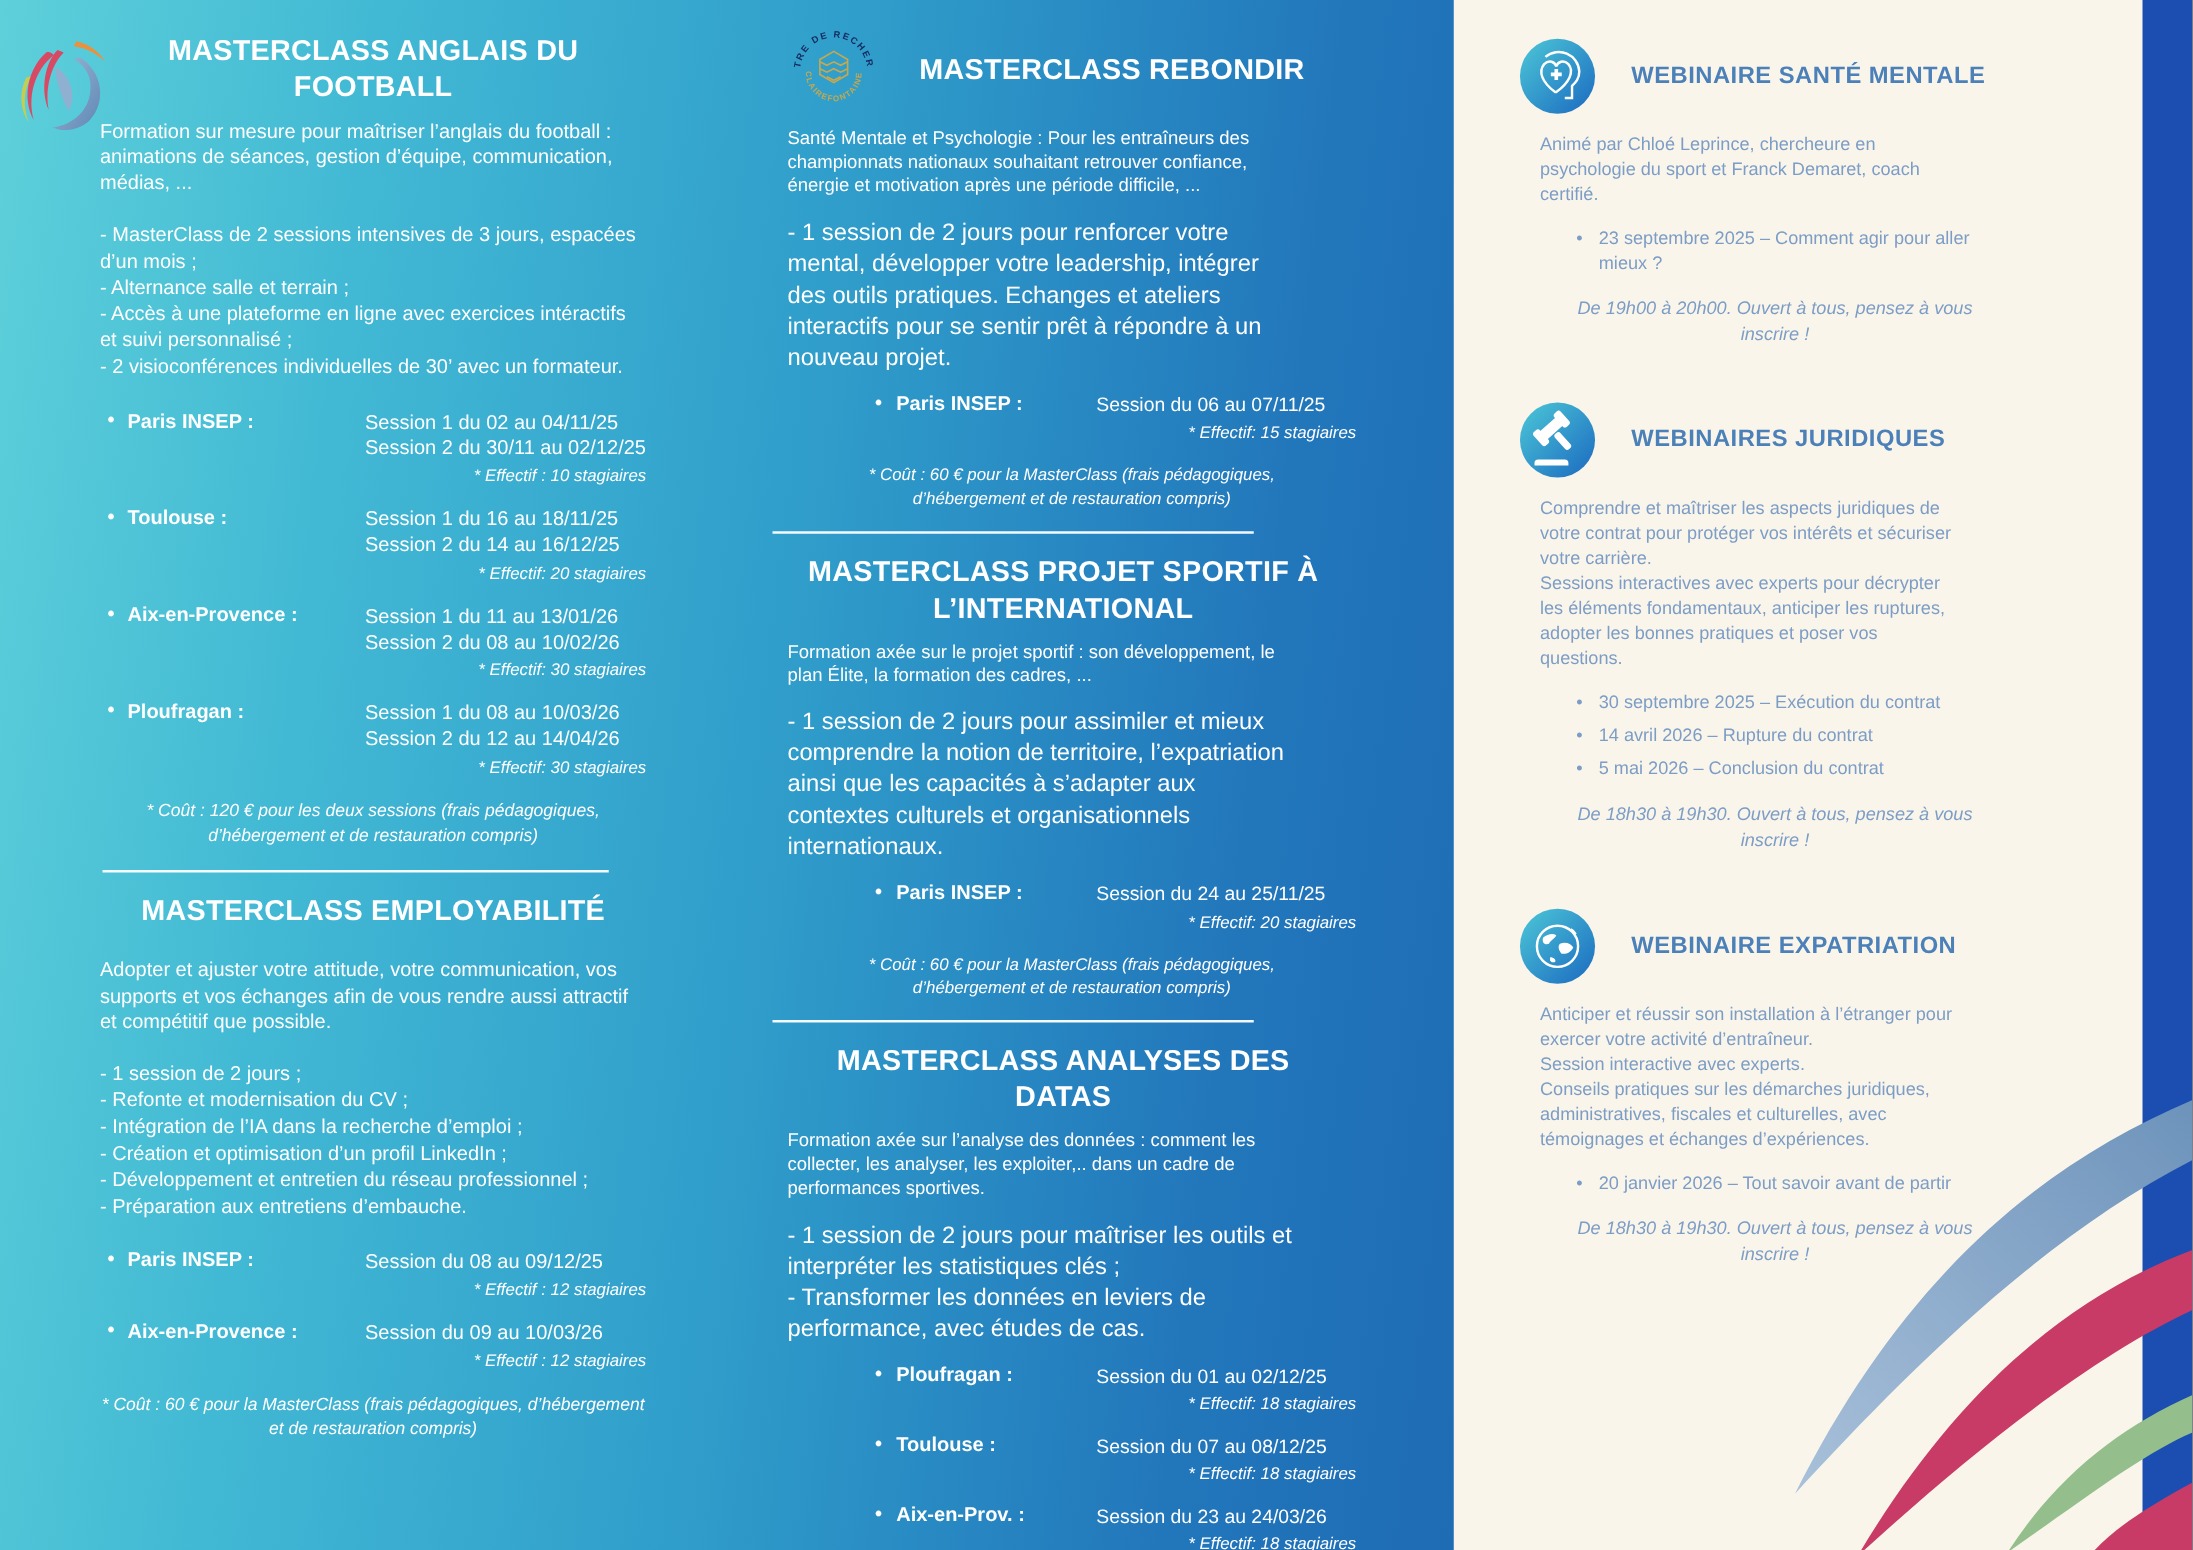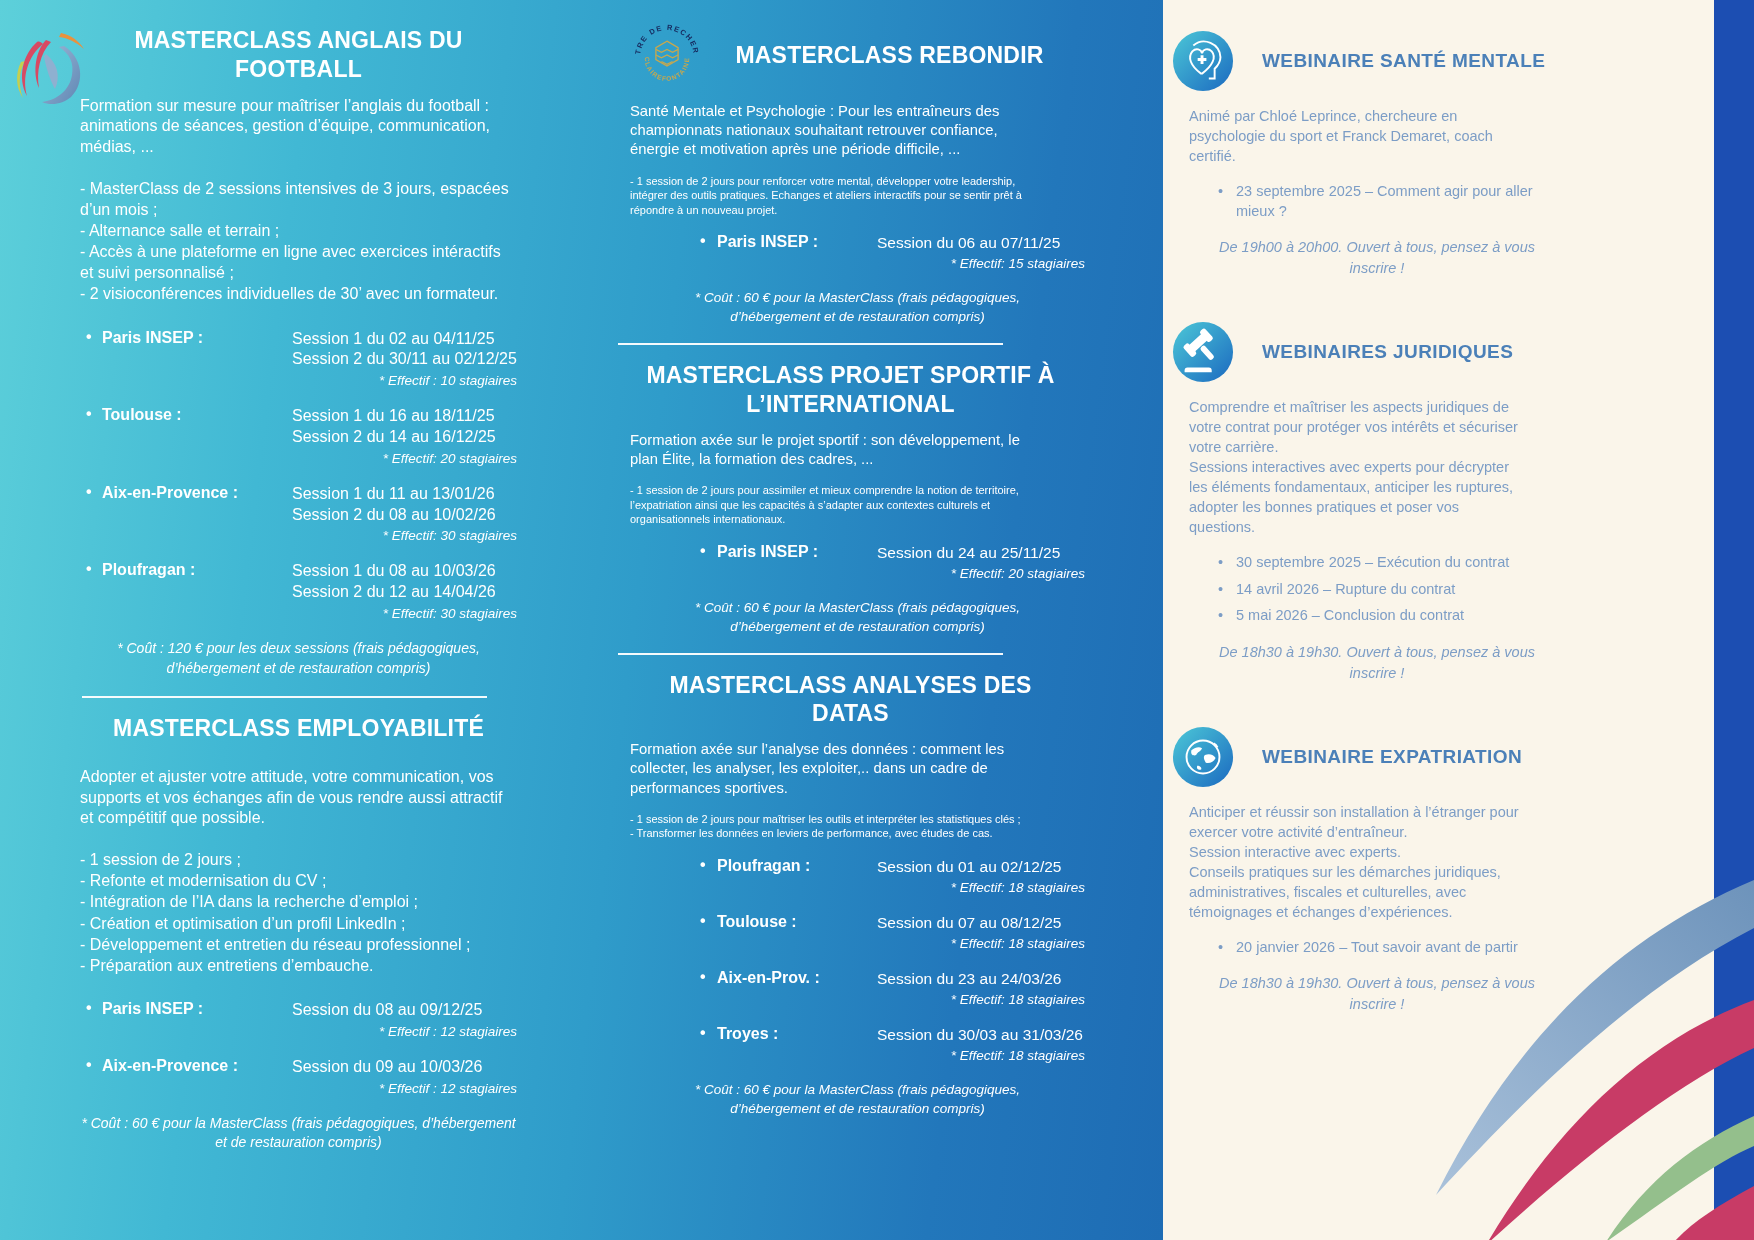--- a/index.html
+++ b/index.html
@@ -9,32 +9,32 @@
   
   .bg-gradient{position:absolute;left:0;top:0;width:1163px;height:100%;
     background:linear-gradient(97deg,#5dd0da 0%,#41b8d4 24%,#2f9cca 54%,#2277bb 82%,#1e6cb4 100%);}
   .strip{position:absolute;right:0;top:0;width:40px;height:100%;background:#1c4eb2;z-index:1;}
   .swooshes{position:absolute;right:0;bottom:0;z-index:2;}
 
   
   .col{position:absolute;top:0;color:#fff;box-sizing:border-box;}
   .col-left{left:80px;width:437px;padding-top:26px;}
   .col-mid{left:630px;width:455px;padding-top:18px;}
-  .col-right{left:1120px;width:552px;padding:30px 46px 0 52px;color:#7c9dc6;z-index:3;}
+  .col-right{left:1163px;width:552px;padding:30px 46px 0 52px;color:#7c9dc6;z-index:3;}
 
   .logo-c{position:absolute;left:6px;top:26px;z-index:4;}
 
   
   .mc-title{font-size:23px;font-weight:700;text-align:center;line-height:1.25;
             margin:0 0 12px;padding:0 30px;letter-spacing:.2px;}
   .col-mid .mc-title{padding:0 30px 0 16px;}
   .intro{font-size:16px;line-height:1.3;margin:0 0 20px;}
   .col-mid .intro{font-size:14.8px;margin:0 0 14px;max-width:400px;}
   .feat{white-space:pre-line;font-size:16px;line-height:1.32;margin:0 0 24px;}
-  .col-mid .feat{font-size:11px;margin:0 0 16px;max-width:405px;}
+  .col-mid .feat{font-size:19px;margin:0 0 16px;max-width:405px;}
 
   .srow{display:flex;margin-bottom:18px;}
   .loc{flex:0 0 212px;padding-left:22px;box-sizing:border-box;
        font-size:16px;font-weight:700;position:relative;}
   .loc::before{content:"•";position:absolute;left:6px;top:-1px;}
   .sdata{flex:1;}
   .slines{font-size:16px;line-height:1.3;white-space:pre-line;}
   .eff{font-size:13.5px;font-style:italic;text-align:right;margin-top:3px;}
   .col-mid .srow{padding-left:52px;margin-bottom:18px;}
   .col-mid .loc{flex:0 0 195px;padding-left:35px;}

